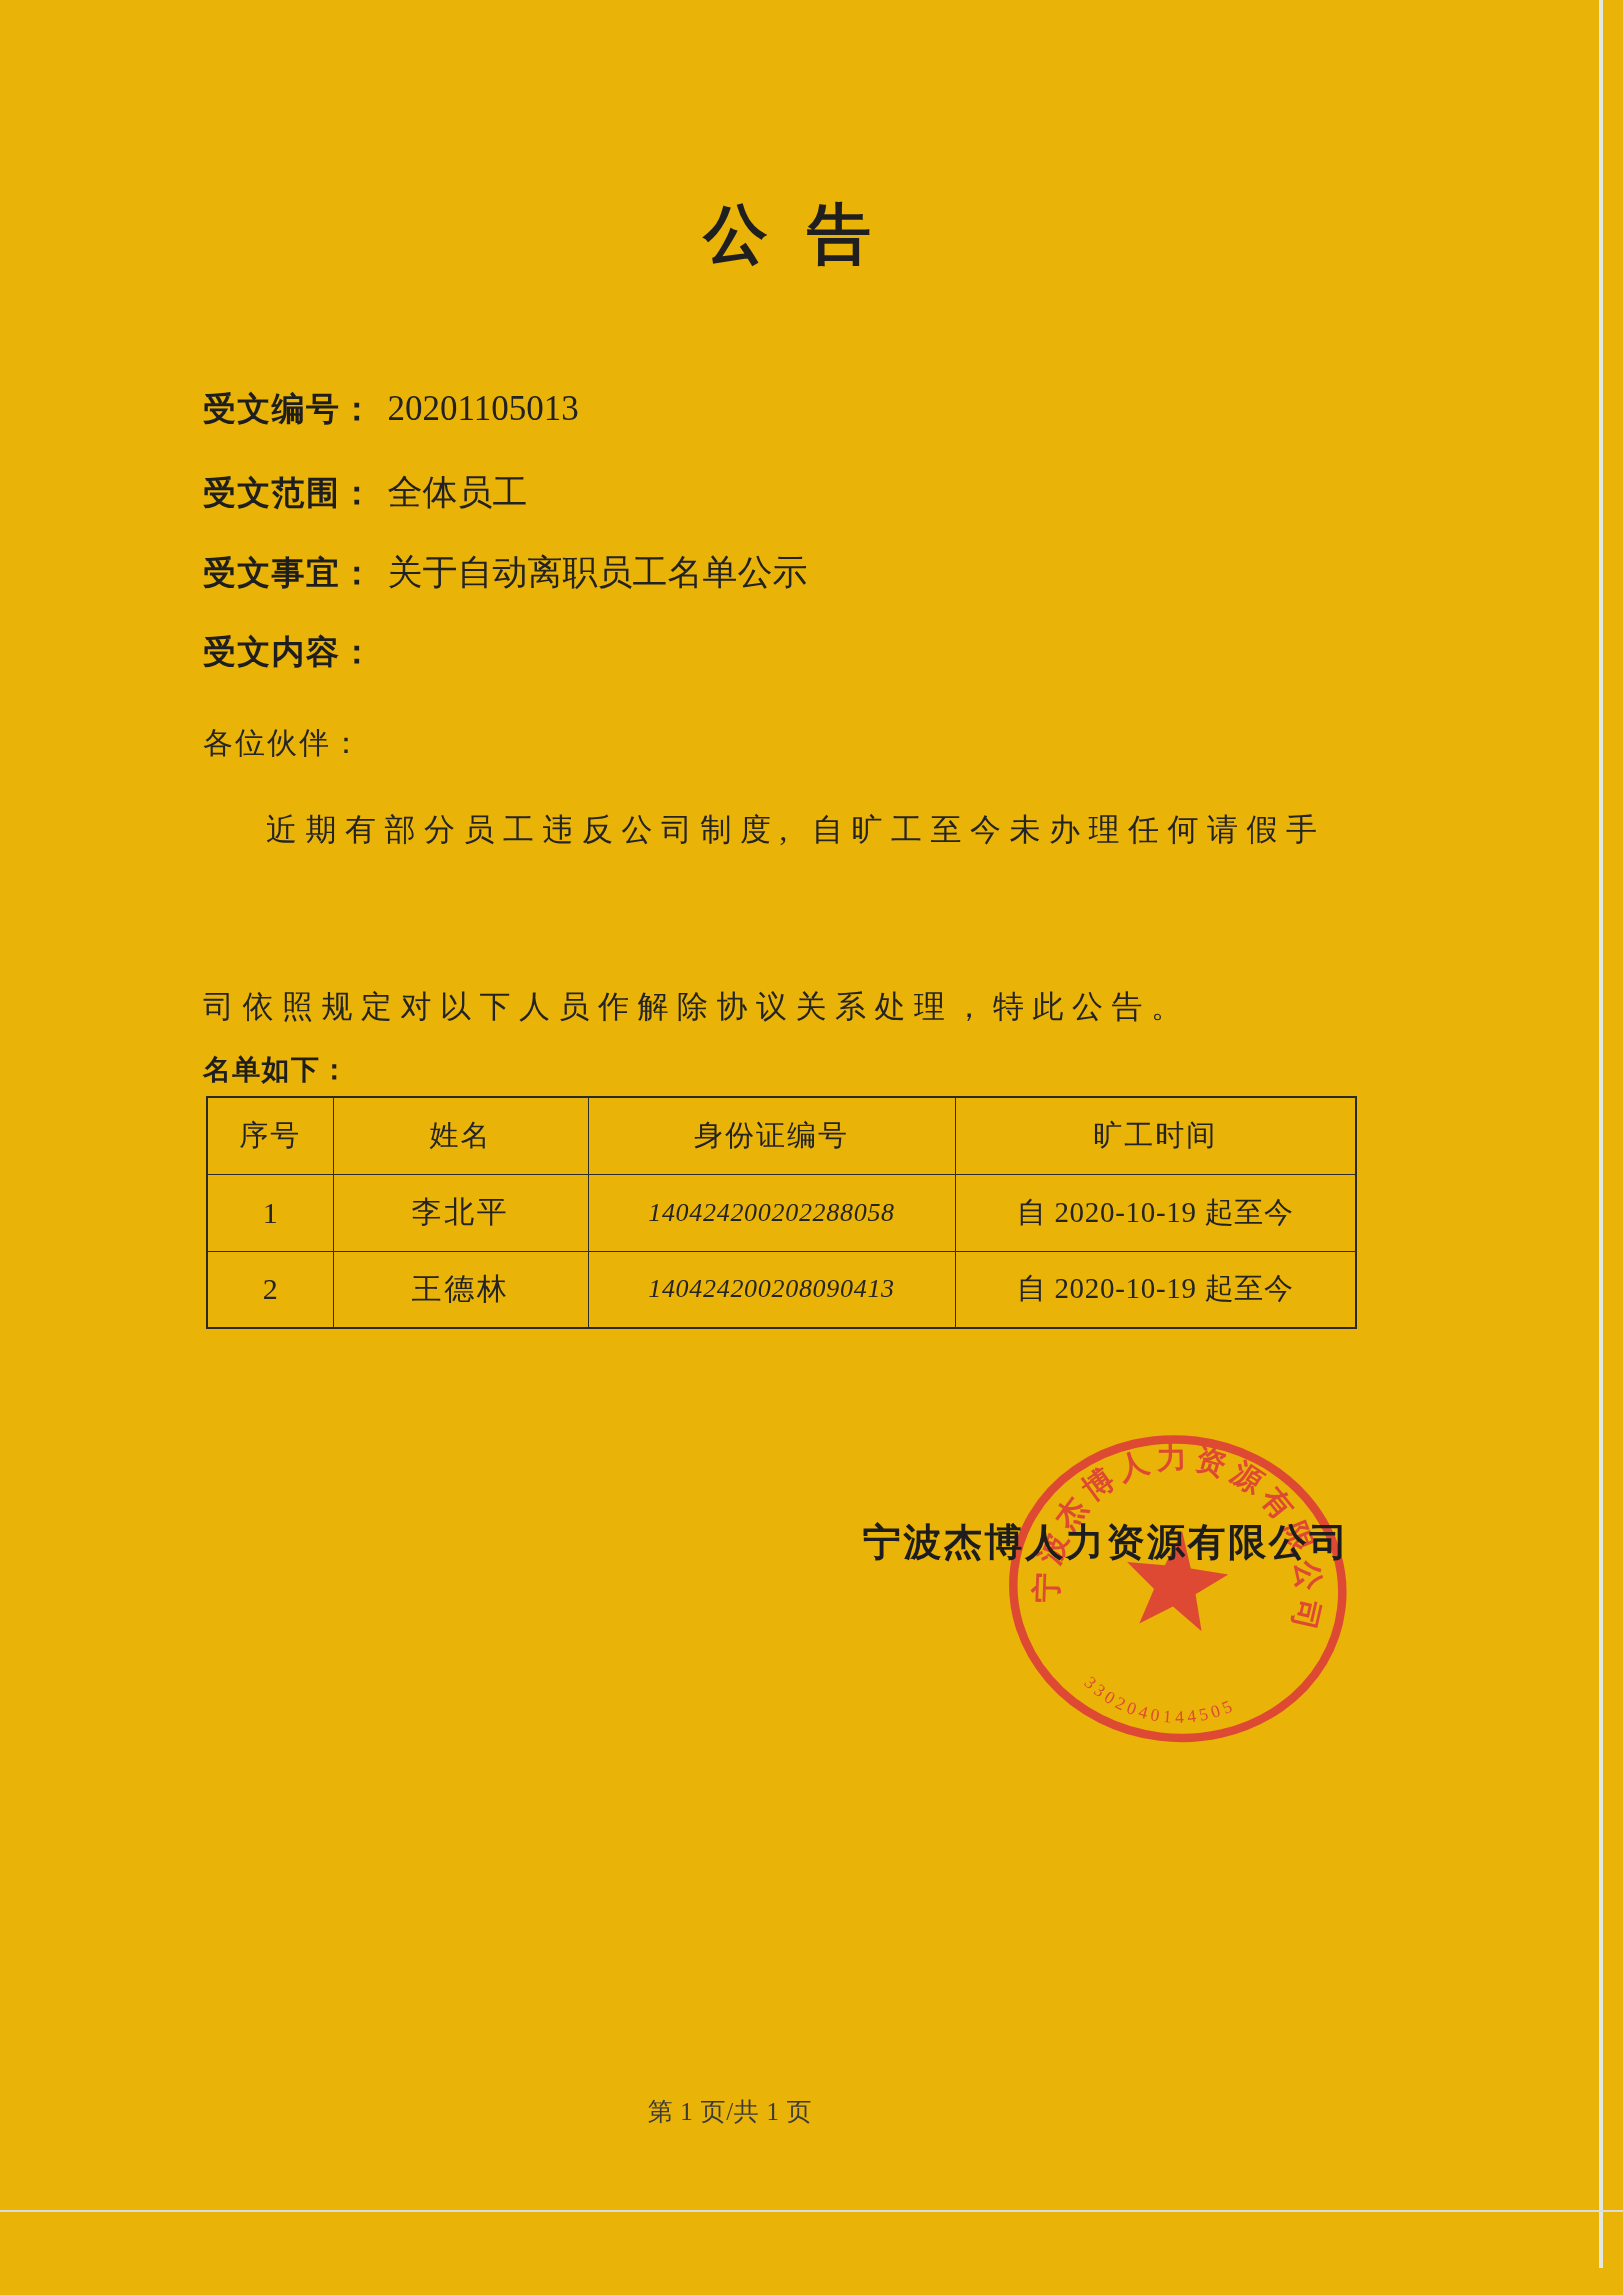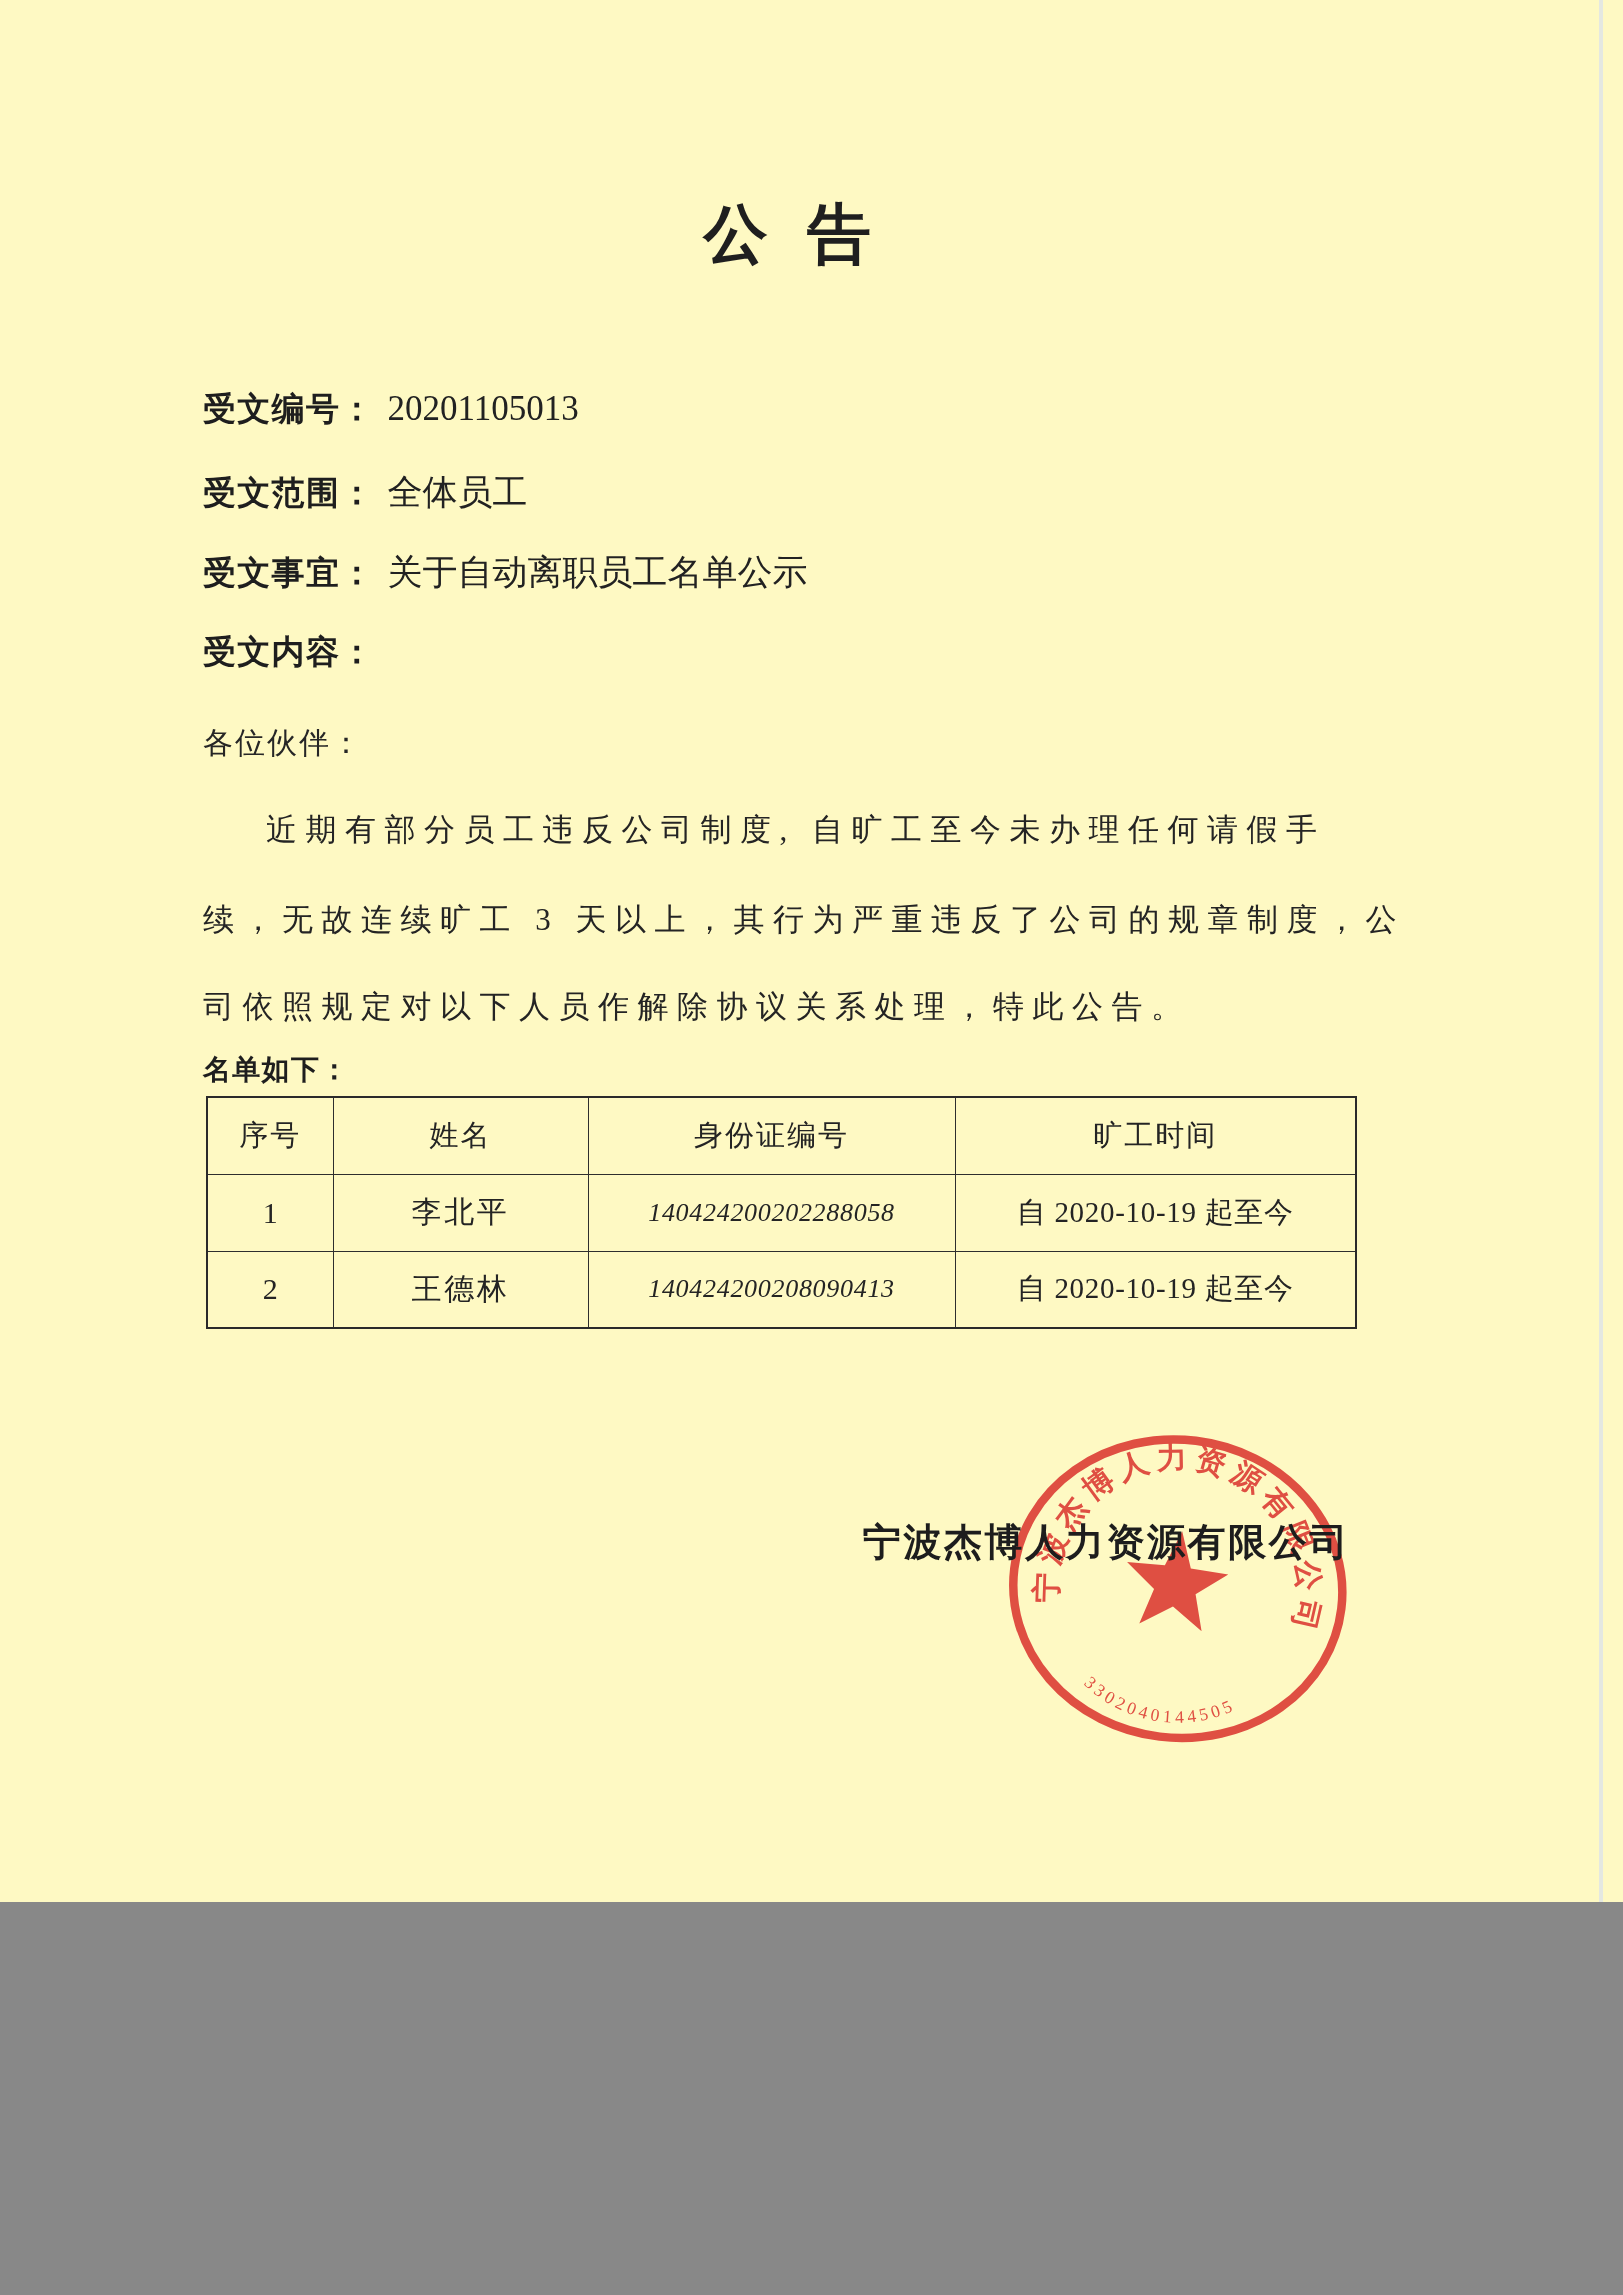--- a/index.html
+++ b/index.html
@@ -1,19 +1,19 @@
 <!DOCTYPE html>
 <html style="font-size:10.5px"><head>
 <meta charset="utf-8">
 <style>
   html,body{margin:0;padding:0;background:#888;}
   .page{
     position:relative;
-    width:1623px;height:1902px;
-    background:#fef9c3;
+    width:1623px;height:2295px;
+    background:#eab308;
     overflow:hidden;
     font-family:"Liberation Serif","DejaVu Serif",serif;
     color:#262626;
   }
   .abs{position:absolute;white-space:nowrap;}
 
   
   .doc-title{
     left:0;top:191px;width:1577px;
     text-align:center;
@@ -116,21 +116,20 @@
   </div>
   <div class="abs meta-line" style="top:469px;">
     <span class="meta-label">受文范围：</span><span class="meta-value">全体员工</span>
   </div>
   <div class="abs meta-line" style="top:630px;">
     <span class="meta-label">受文内容：</span><span class="meta-value"></span>
   </div>
 
   <div class="abs salutation">各位伙伴：</div>
   <div class="abs body-line indent" style="top:809px;">近期有部分员工违反公司制度, 自旷工至今未办理任何请假手</div>
-  <div class="abs body-line" style="top:899px;">续，无故连续旷工 3 天以上，其行为严重违反了公司的规章制度，公</div>
   <div class="abs body-line" style="top:986px;">司依照规定对以下人员作解除协议关系处理，特此公告。</div>
   <div class="abs list-intro">名单如下：</div>
 
   <table class="roster">
     <colgroup>
       <col class="col-idx">
         <col class="col-name">
         <col class="col-id">
         <col class="col-time">
     </colgroup>

